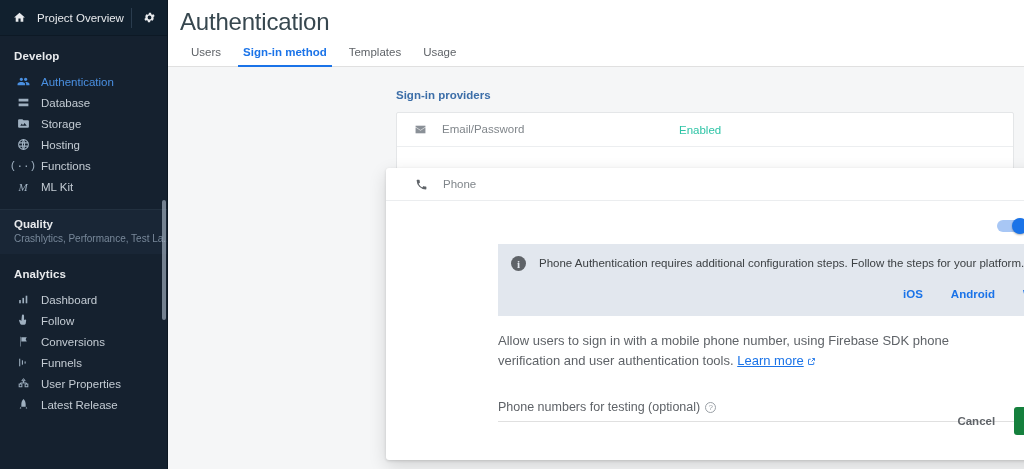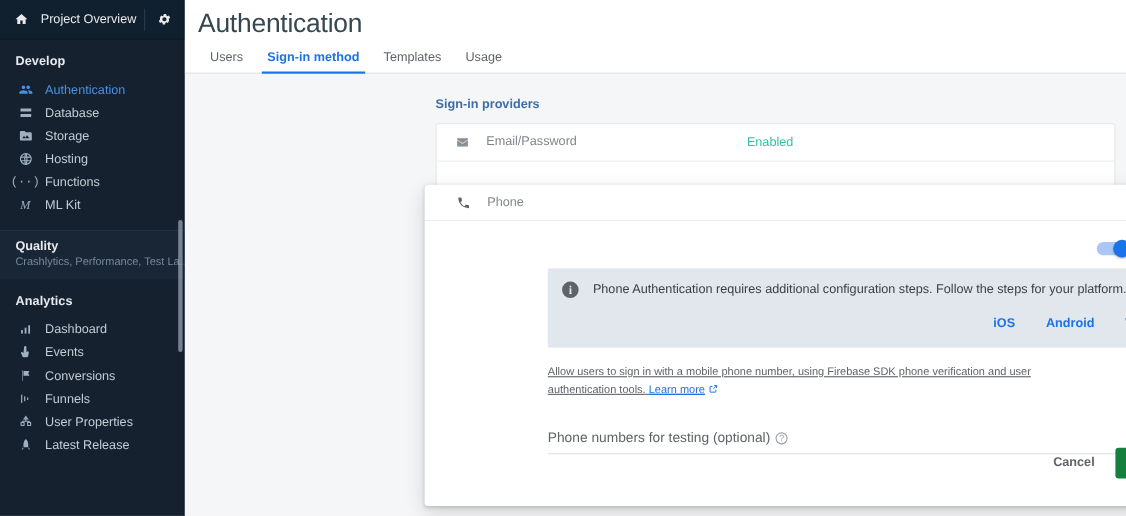--- a/index.html
+++ b/index.html
@@ -199,21 +199,21 @@
     flex: 0 0 15px; margin-right: 13px; margin-top: 1px;
     font-family: "Liberation Serif", serif;
   }
   .info-main { flex: 1; }
   .info-text { font-size: 11.5px; color: #3c4043; line-height: 1.45; }
   .info-links { display: flex; justify-content: flex-end; gap: 28px; margin-top: 16px; }
   .info-links a { color: #1a73e8; font-size: 11.5px; font-weight: bold; text-decoration: none; }
 
   .desc {
     margin: 15px 115px 0 112px;
-    font-size: 10px; color: #5f6368; line-height: 1.55; text-decoration: underline;
+    font-size: 13px; color: #5f6368; line-height: 1.55;
   }
   .desc .lm { color: #1a73e8; text-decoration: underline; }
   .ext-ic { display: inline-block; vertical-align: -1px; margin-left: 3px; color: #1a73e8; }
 
   .expander {
     margin: 20px 33px 0 112px;
     height: 30px;
     display: flex; align-items: center;
     border-bottom: 1px solid #e0e0e0;
     font-size: 12.5px; color: #5f6368;
@@ -329,21 +329,21 @@
               </svg>
           </span>
           <span class="lbl">Dashboard</span>
         </div>
         <div class="sb-item">
           <span class="ic">
             <svg width="13" height="13" viewBox="0 0 24 24" fill="currentColor">
                 <path d="M9 3a2 2 0 014 0v8l2-1a2 2 0 012 2l-1 6a3 3 0 01-3 2h-4a3 3 0 01-3-2l-2-5a1.5 1.5 0 012-2l2 2z"></path>
               </svg>
           </span>
-          <span class="lbl">Events</span>
+          <span class="lbl">Follow</span>
         </div>
         <div class="sb-item">
           <span class="ic">
             <svg width="13" height="13" viewBox="0 0 24 24" fill="currentColor">
                 <path d="M6 3h1v18H6zM8 4h10l-2 4 2 4H8z"></path>
               </svg>
           </span>
           <span class="lbl">Conversions</span>
         </div>
         <div class="sb-item">

